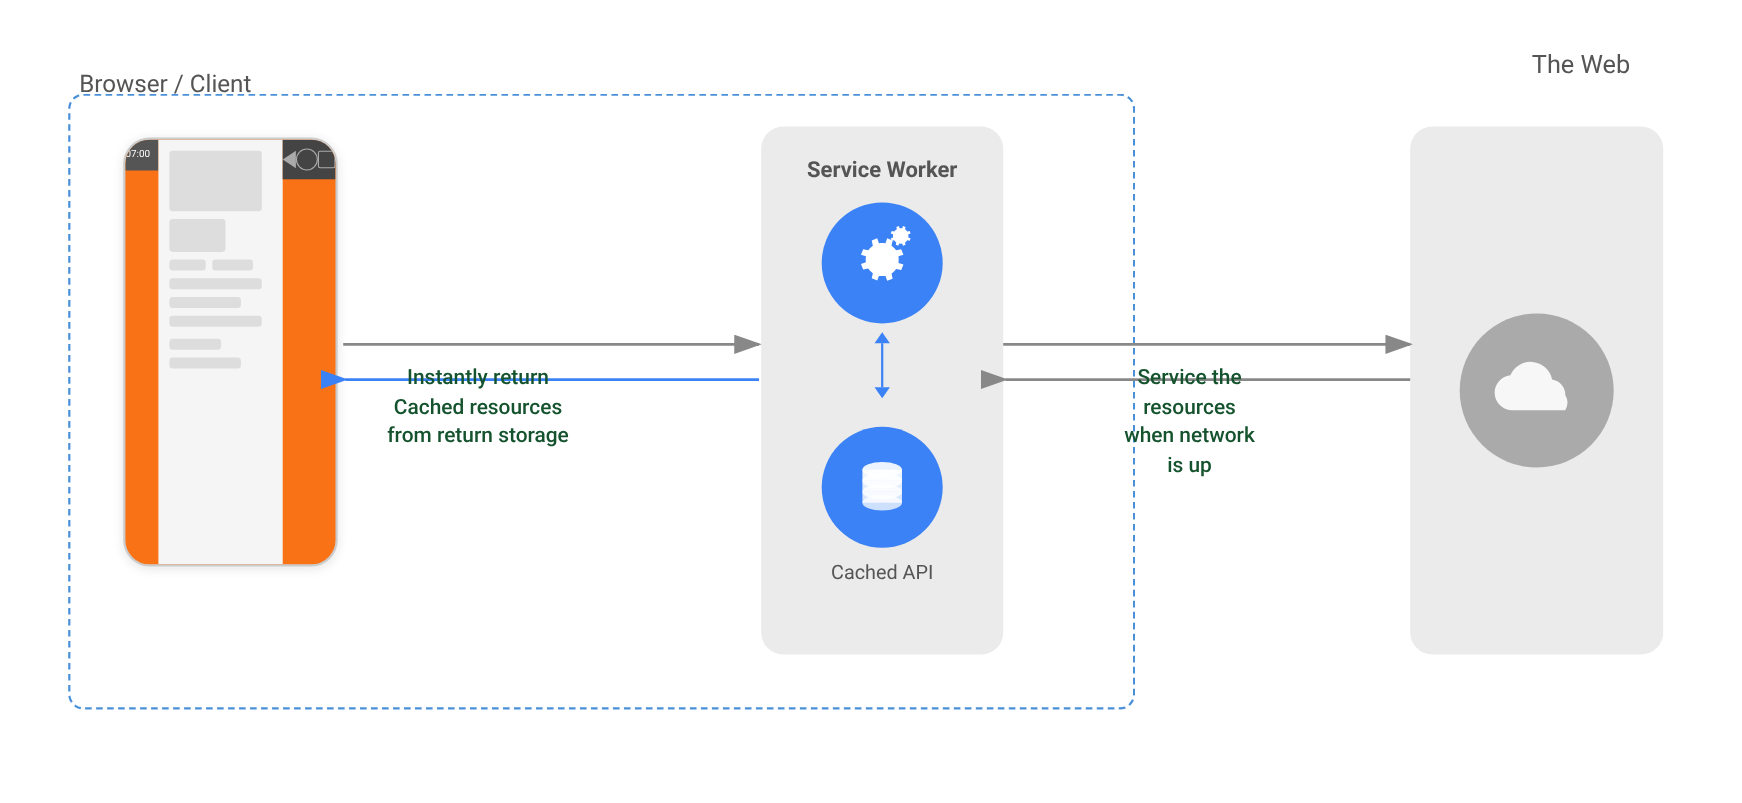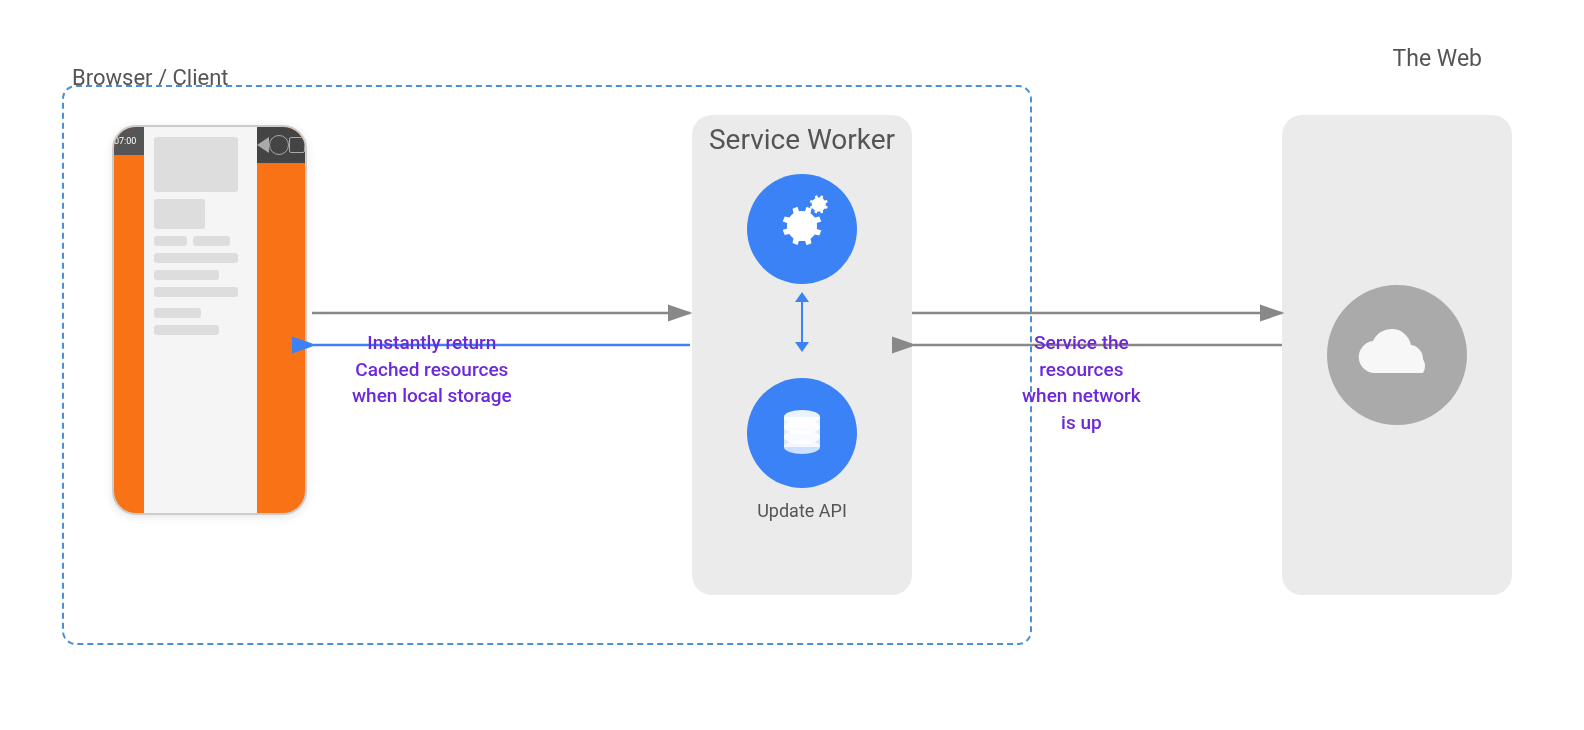--- a/index.html
+++ b/index.html
@@ -134,24 +134,24 @@
       left: 650px;
       width: 220px;
       height: 480px;
       background: #ebebeb;
       border-radius: 20px;
       display: flex;
       flex-direction: column;
       align-items: center;
     }
     .sw-label {
-      margin-top: 8px;
-      font-size: 28px;
+      margin-top: 27px;
+      font-size: 20px;
       color: #555;
-      font-weight: 400;
+      font-weight: 700;
       text-align: center;
     }
     
     .circle-icon {
       width: 110px;
       height: 110px;
       background: #3b82f6;
       border-radius: 50%;
       display: flex;
       align-items: center;
@@ -210,21 +210,21 @@
       background: #aaa;
       border-radius: 50%;
       display: flex;
       align-items: center;
       justify-content: center;
     }
     
     .arrow-text {
       position: absolute;
       text-align: center;
-      color: #6d28d9;
+      color: #14532d;
       font-size: 19px;
       font-weight: 500;
       line-height: 1.4;
     }
     
     .arrows-svg {
       position: absolute;
       top: 0;
       left: 0;
       width: 100%;
@@ -295,21 +295,21 @@
       <svg width="65" height="65" viewBox="0 0 65 65" fill="none" xmlns="http://www.w3.org/2000/svg">
         <ellipse cx="32" cy="16" rx="18" ry="7" fill="white" opacity="0.9"></ellipse>
         <rect x="14" y="16" width="36" height="10" fill="white" opacity="0.9"></rect>
         <ellipse cx="32" cy="26" rx="18" ry="7" fill="white" opacity="0.85"></ellipse>
         <rect x="14" y="26" width="36" height="10" fill="white" opacity="0.85"></rect>
         <ellipse cx="32" cy="36" rx="18" ry="7" fill="white" opacity="0.8"></ellipse>
         <rect x="14" y="36" width="36" height="10" fill="white" opacity="0.8"></rect>
         <ellipse cx="32" cy="46" rx="18" ry="7" fill="white" opacity="0.75"></ellipse>
       </svg>
     </div>
-    <div class="cache-label">Update API</div>
+    <div class="cache-label">Cached API</div>
   </div>
 
   <div class="web-box">
     <div class="cloud-circle">
       <svg width="85" height="60" viewBox="0 0 85 60" fill="none" xmlns="http://www.w3.org/2000/svg">
         <path d="M68 48H20a16 16 0 0 1-2-31.9A20 20 0 0 1 56 20a14 14 0 0 1 12 14 14 14 0 0 1 0 14z" fill="white" opacity="0.9"></path>
       </svg>
     </div>
   </div>
 
@@ -332,21 +332,21 @@
     <line x1="648" y1="310" x2="272" y2="310" stroke="#3b82f6" stroke-width="2.5" marker-end="url(#arrowhead-blue-left)"></line>
 
     <line x1="870" y1="278" x2="1240" y2="278" stroke="#888" stroke-width="2.5" marker-end="url(#arrowhead-gray-right)"></line>
 
     <line x1="1240" y1="310" x2="872" y2="310" stroke="#888" stroke-width="2.5" marker-end="url(#arrowhead-gray-left)"></line>
   </svg>
 
   <div class="arrow-text" style="left: 310px; top: 295px;">
     <span>Instantly return</span><br>
     <span>Cached resources</span><br>
-    <span>when local storage</span>
+    <span>from return storage</span>
   </div>
   <div class="arrow-text" style="left: 980px; top: 295px;">
     <span>Service the</span><br>
     <span>resources</span><br>
     <span>when network</span><br>
     <span>is up</span>
   </div>
 
 </div>
 

